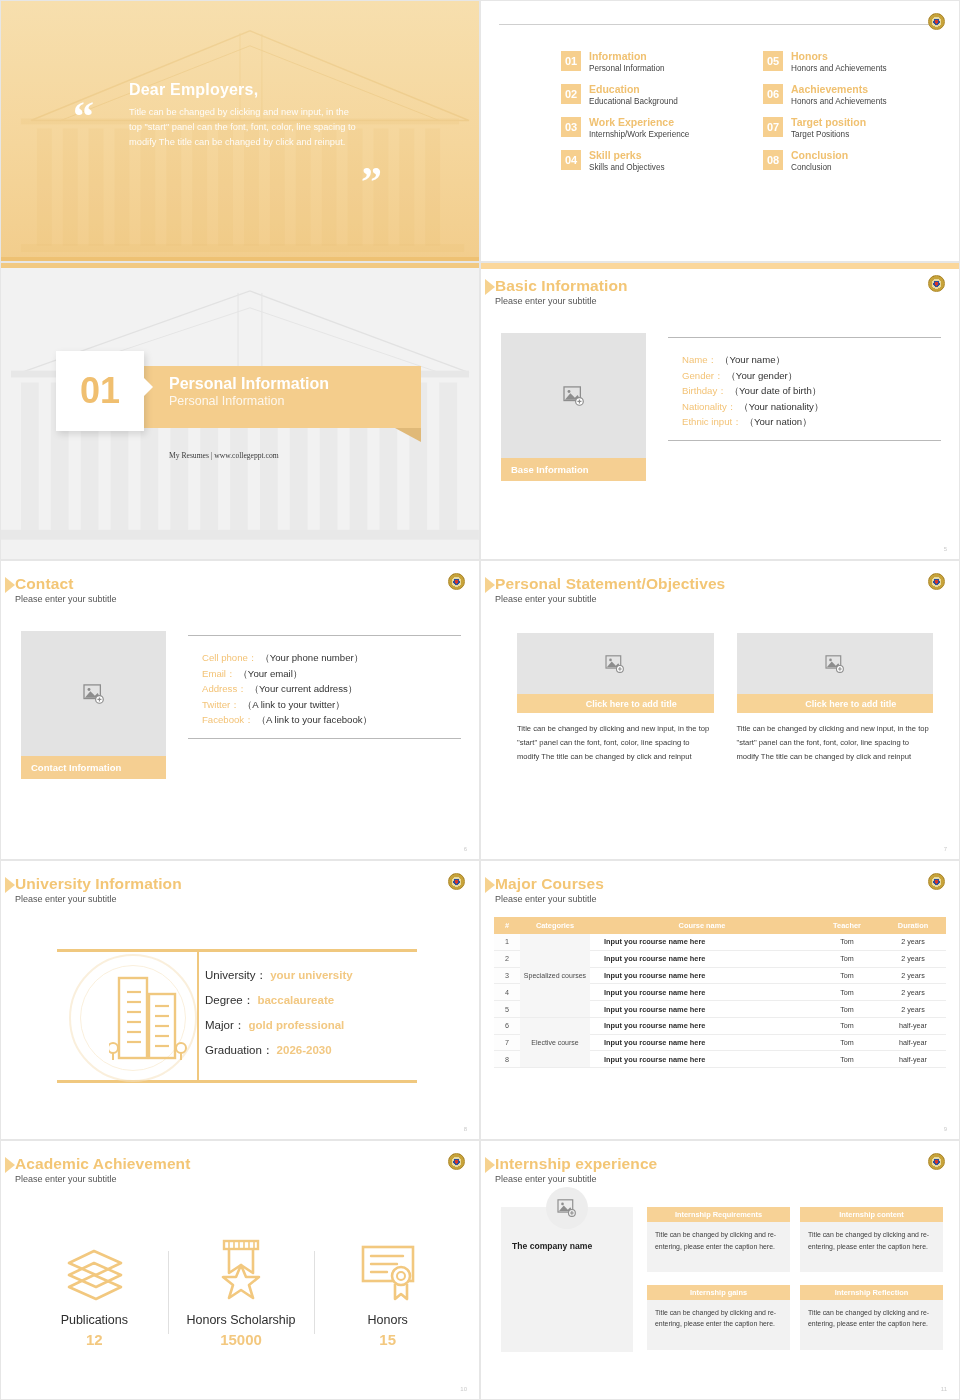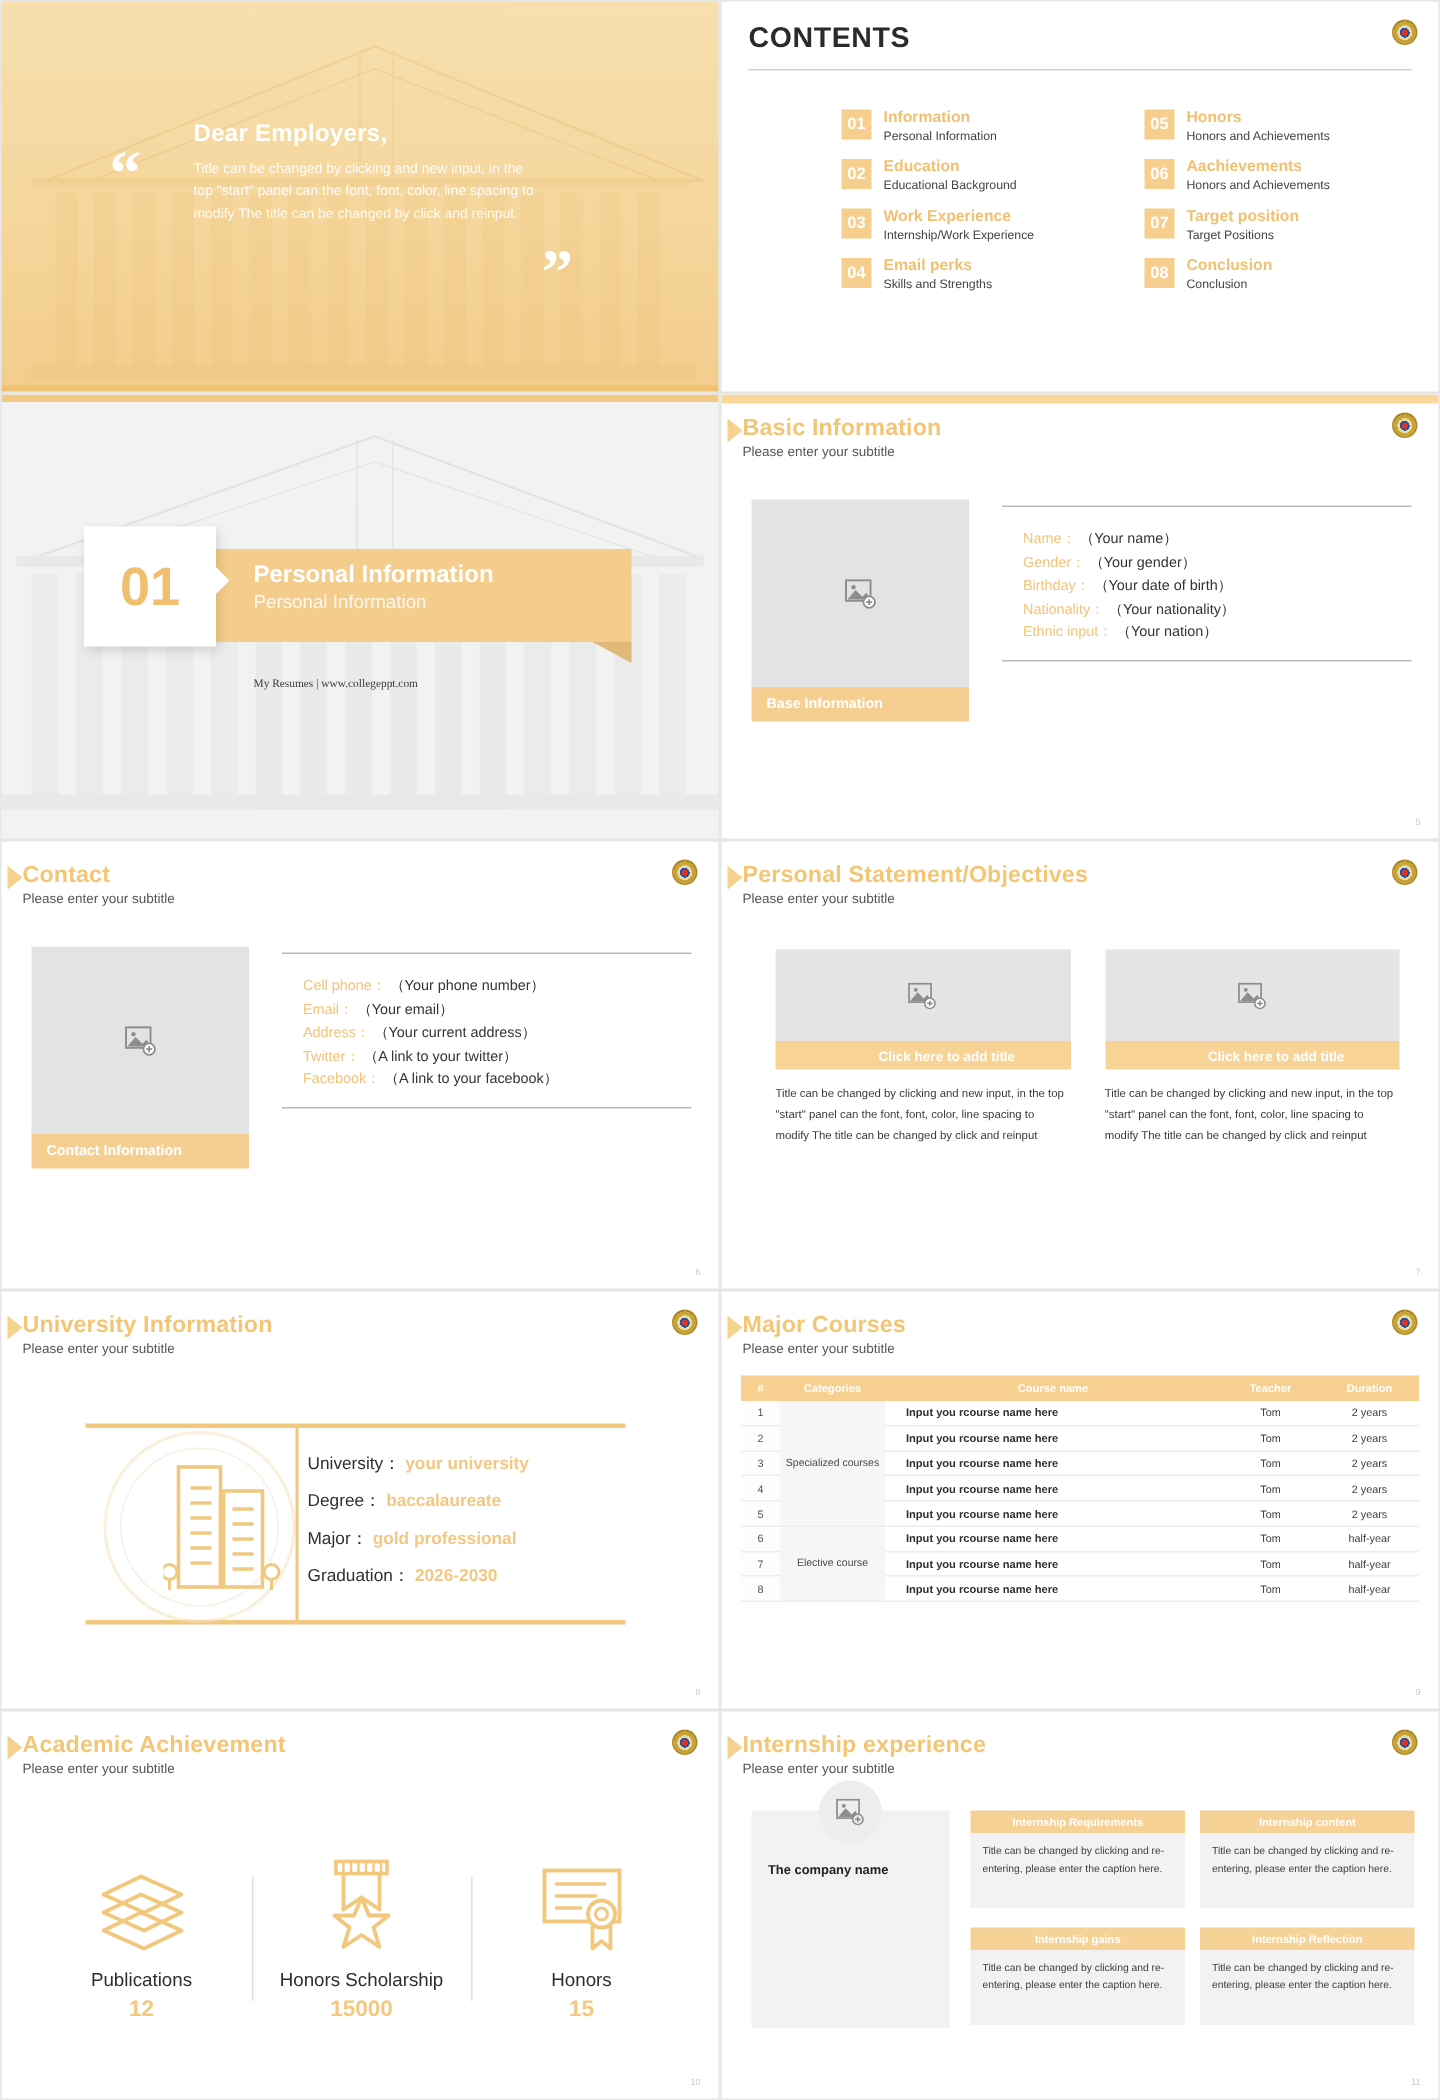--- a/index.html
+++ b/index.html
@@ -256,21 +256,20 @@
     <div class="qm close">”</div>
     <div class="qbody">
       <h1>Dear Employers,</h1>
       <p>Title can be changed by clicking and new input, in the top "start" panel can the font, font, color, line spacing to modify The title can be changed by click and reinput.</p>
     </div>
     <div class="topbar"></div>
   </div>
 
   <div class="slide contents">
     <div class="badge"></div>
-    <h1>CONTENTS</h1>
     <div class="rule"></div>
     <div class="toc">
       <div class="toc-item">
         <div class="toc-num">01</div>
         <div>
             <div class="toc-t">Information</div>
         <div class="toc-s">Personal Information</div>
           </div>
       </div>
       <div class="toc-item">
@@ -304,22 +303,22 @@
       <div class="toc-item">
         <div class="toc-num">07</div>
         <div>
             <div class="toc-t">Target position</div>
         <div class="toc-s">Target Positions</div>
           </div>
       </div>
       <div class="toc-item">
         <div class="toc-num">04</div>
         <div>
-            <div class="toc-t">Email perks</div>
-        <div class="toc-s">Skills and Strengths</div>
+            <div class="toc-t">Skill perks</div>
+        <div class="toc-s">Skills and Objectives</div>
           </div>
       </div>
       <div class="toc-item">
         <div class="toc-num">08</div>
         <div>
             <div class="toc-t">Conclusion</div>
         <div class="toc-s">Conclusion</div>
           </div>
       </div>
     </div>

